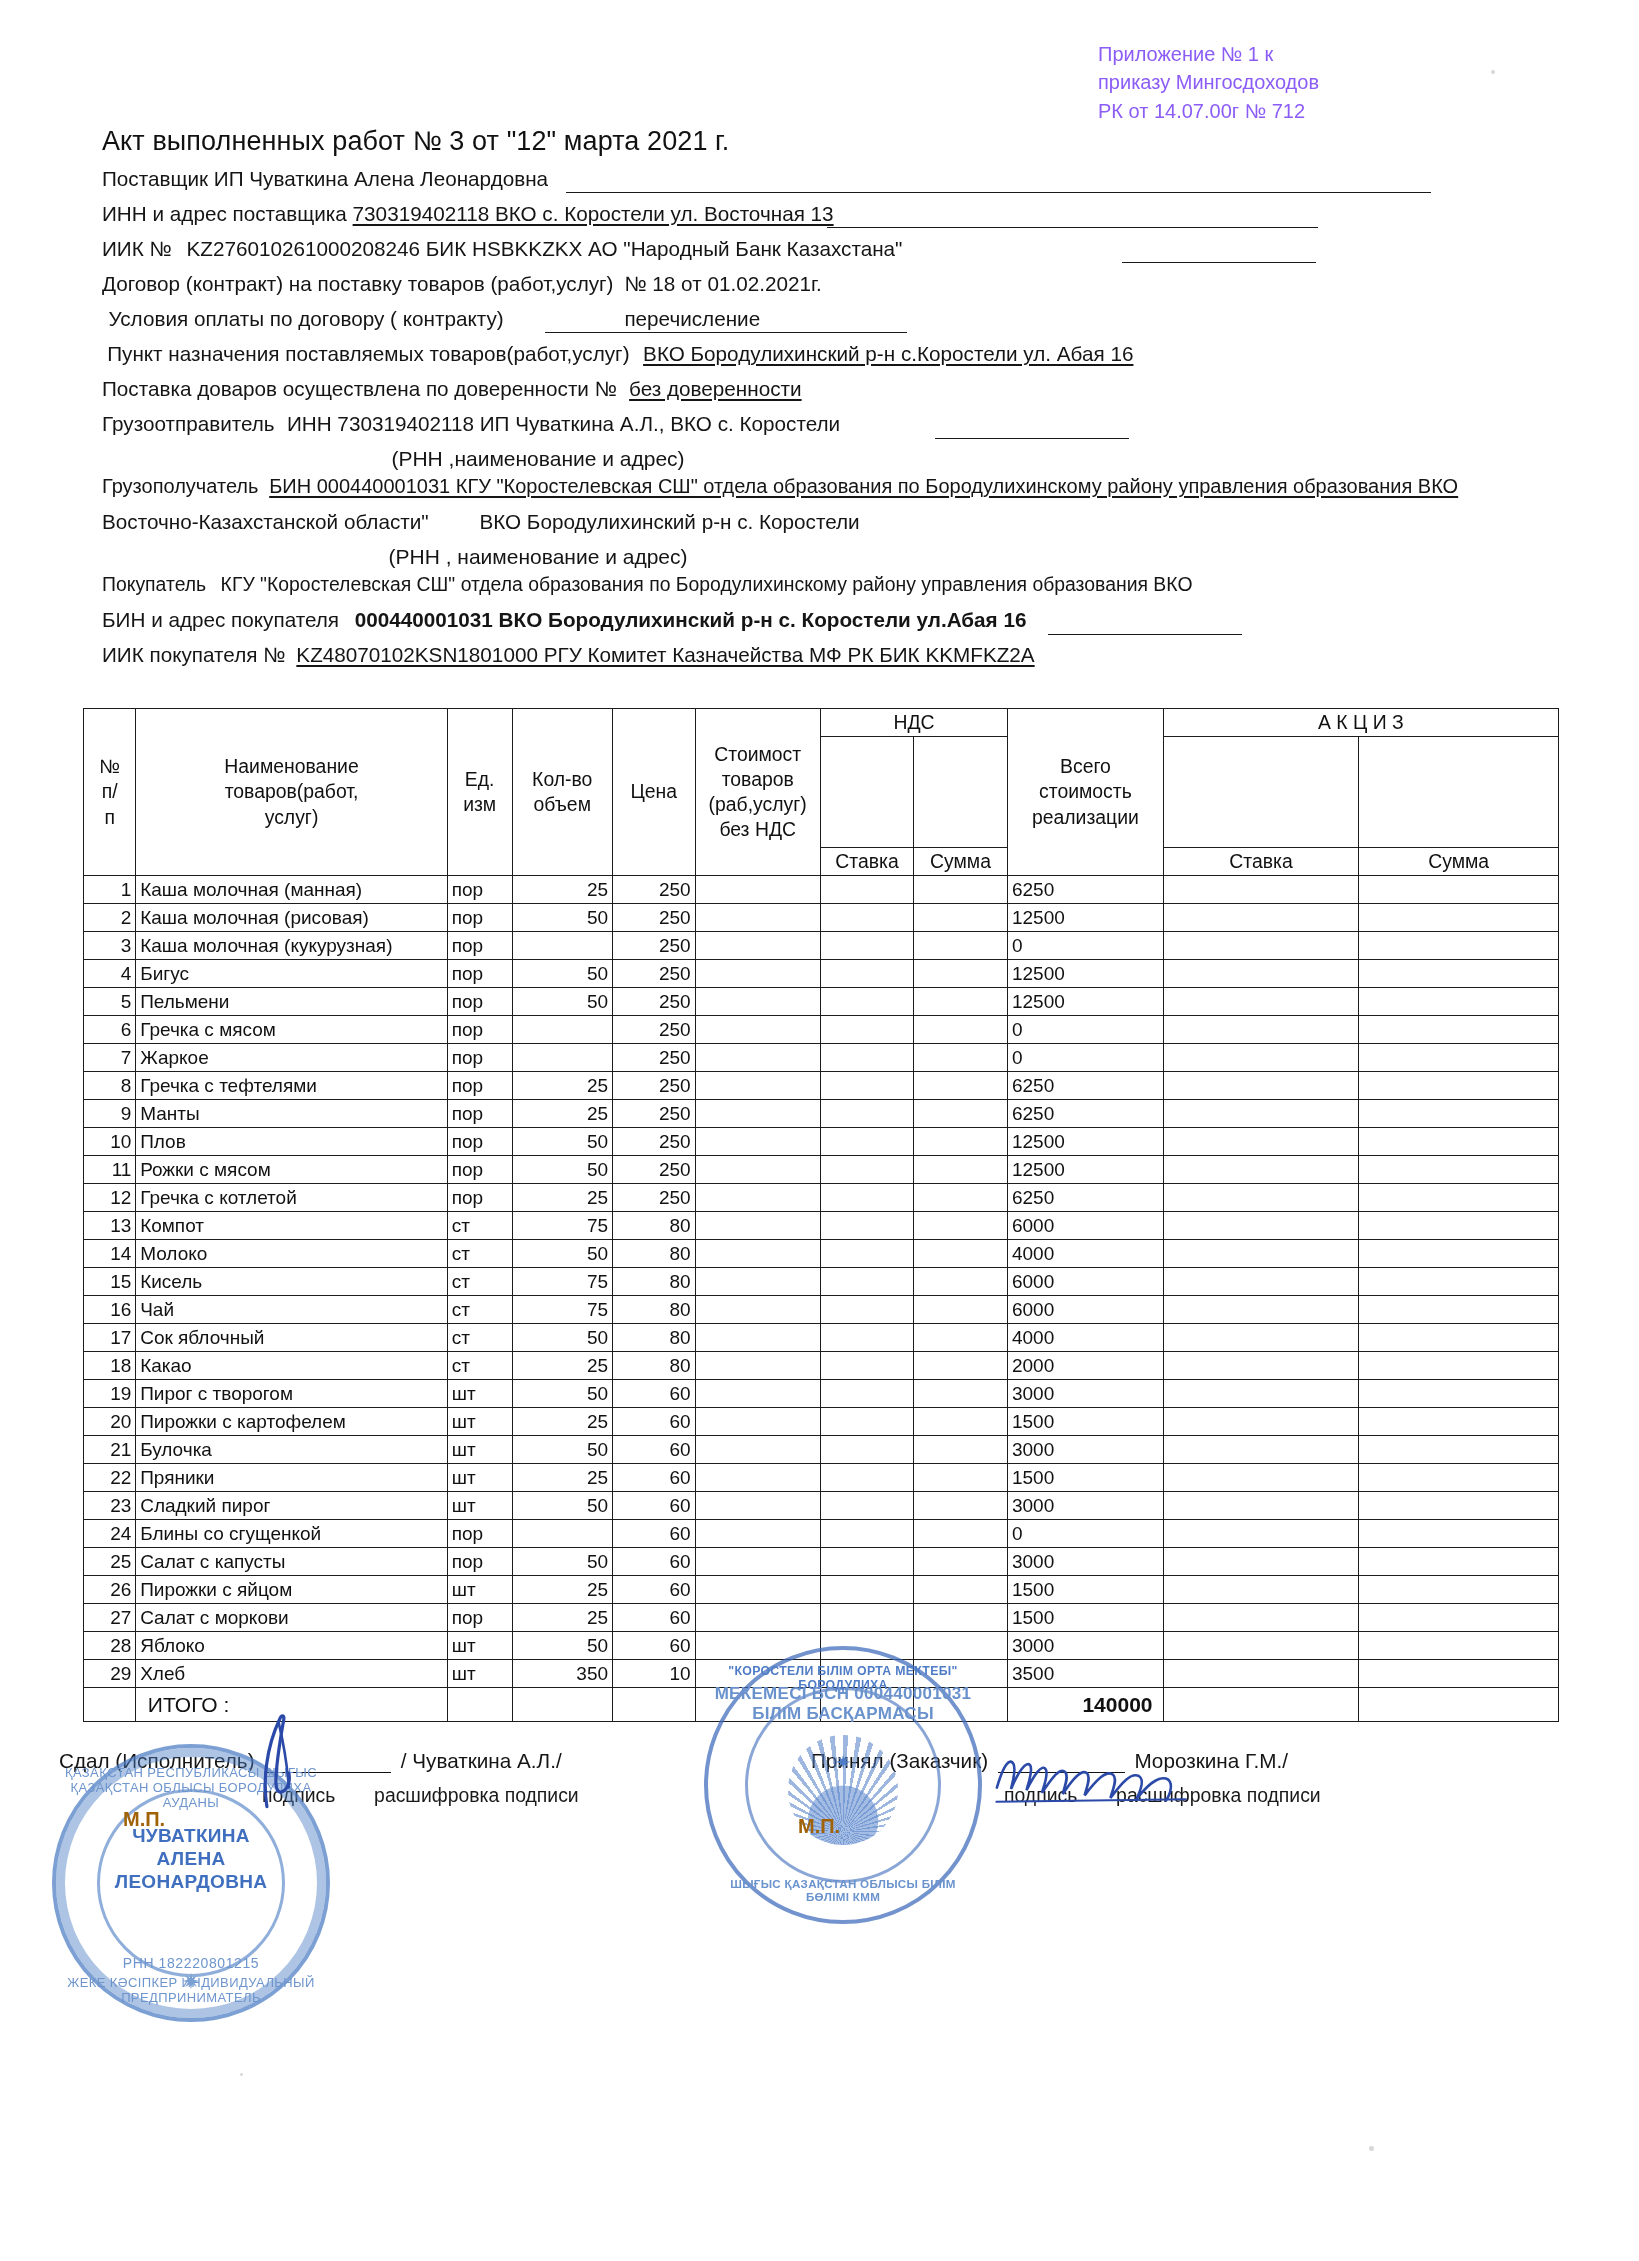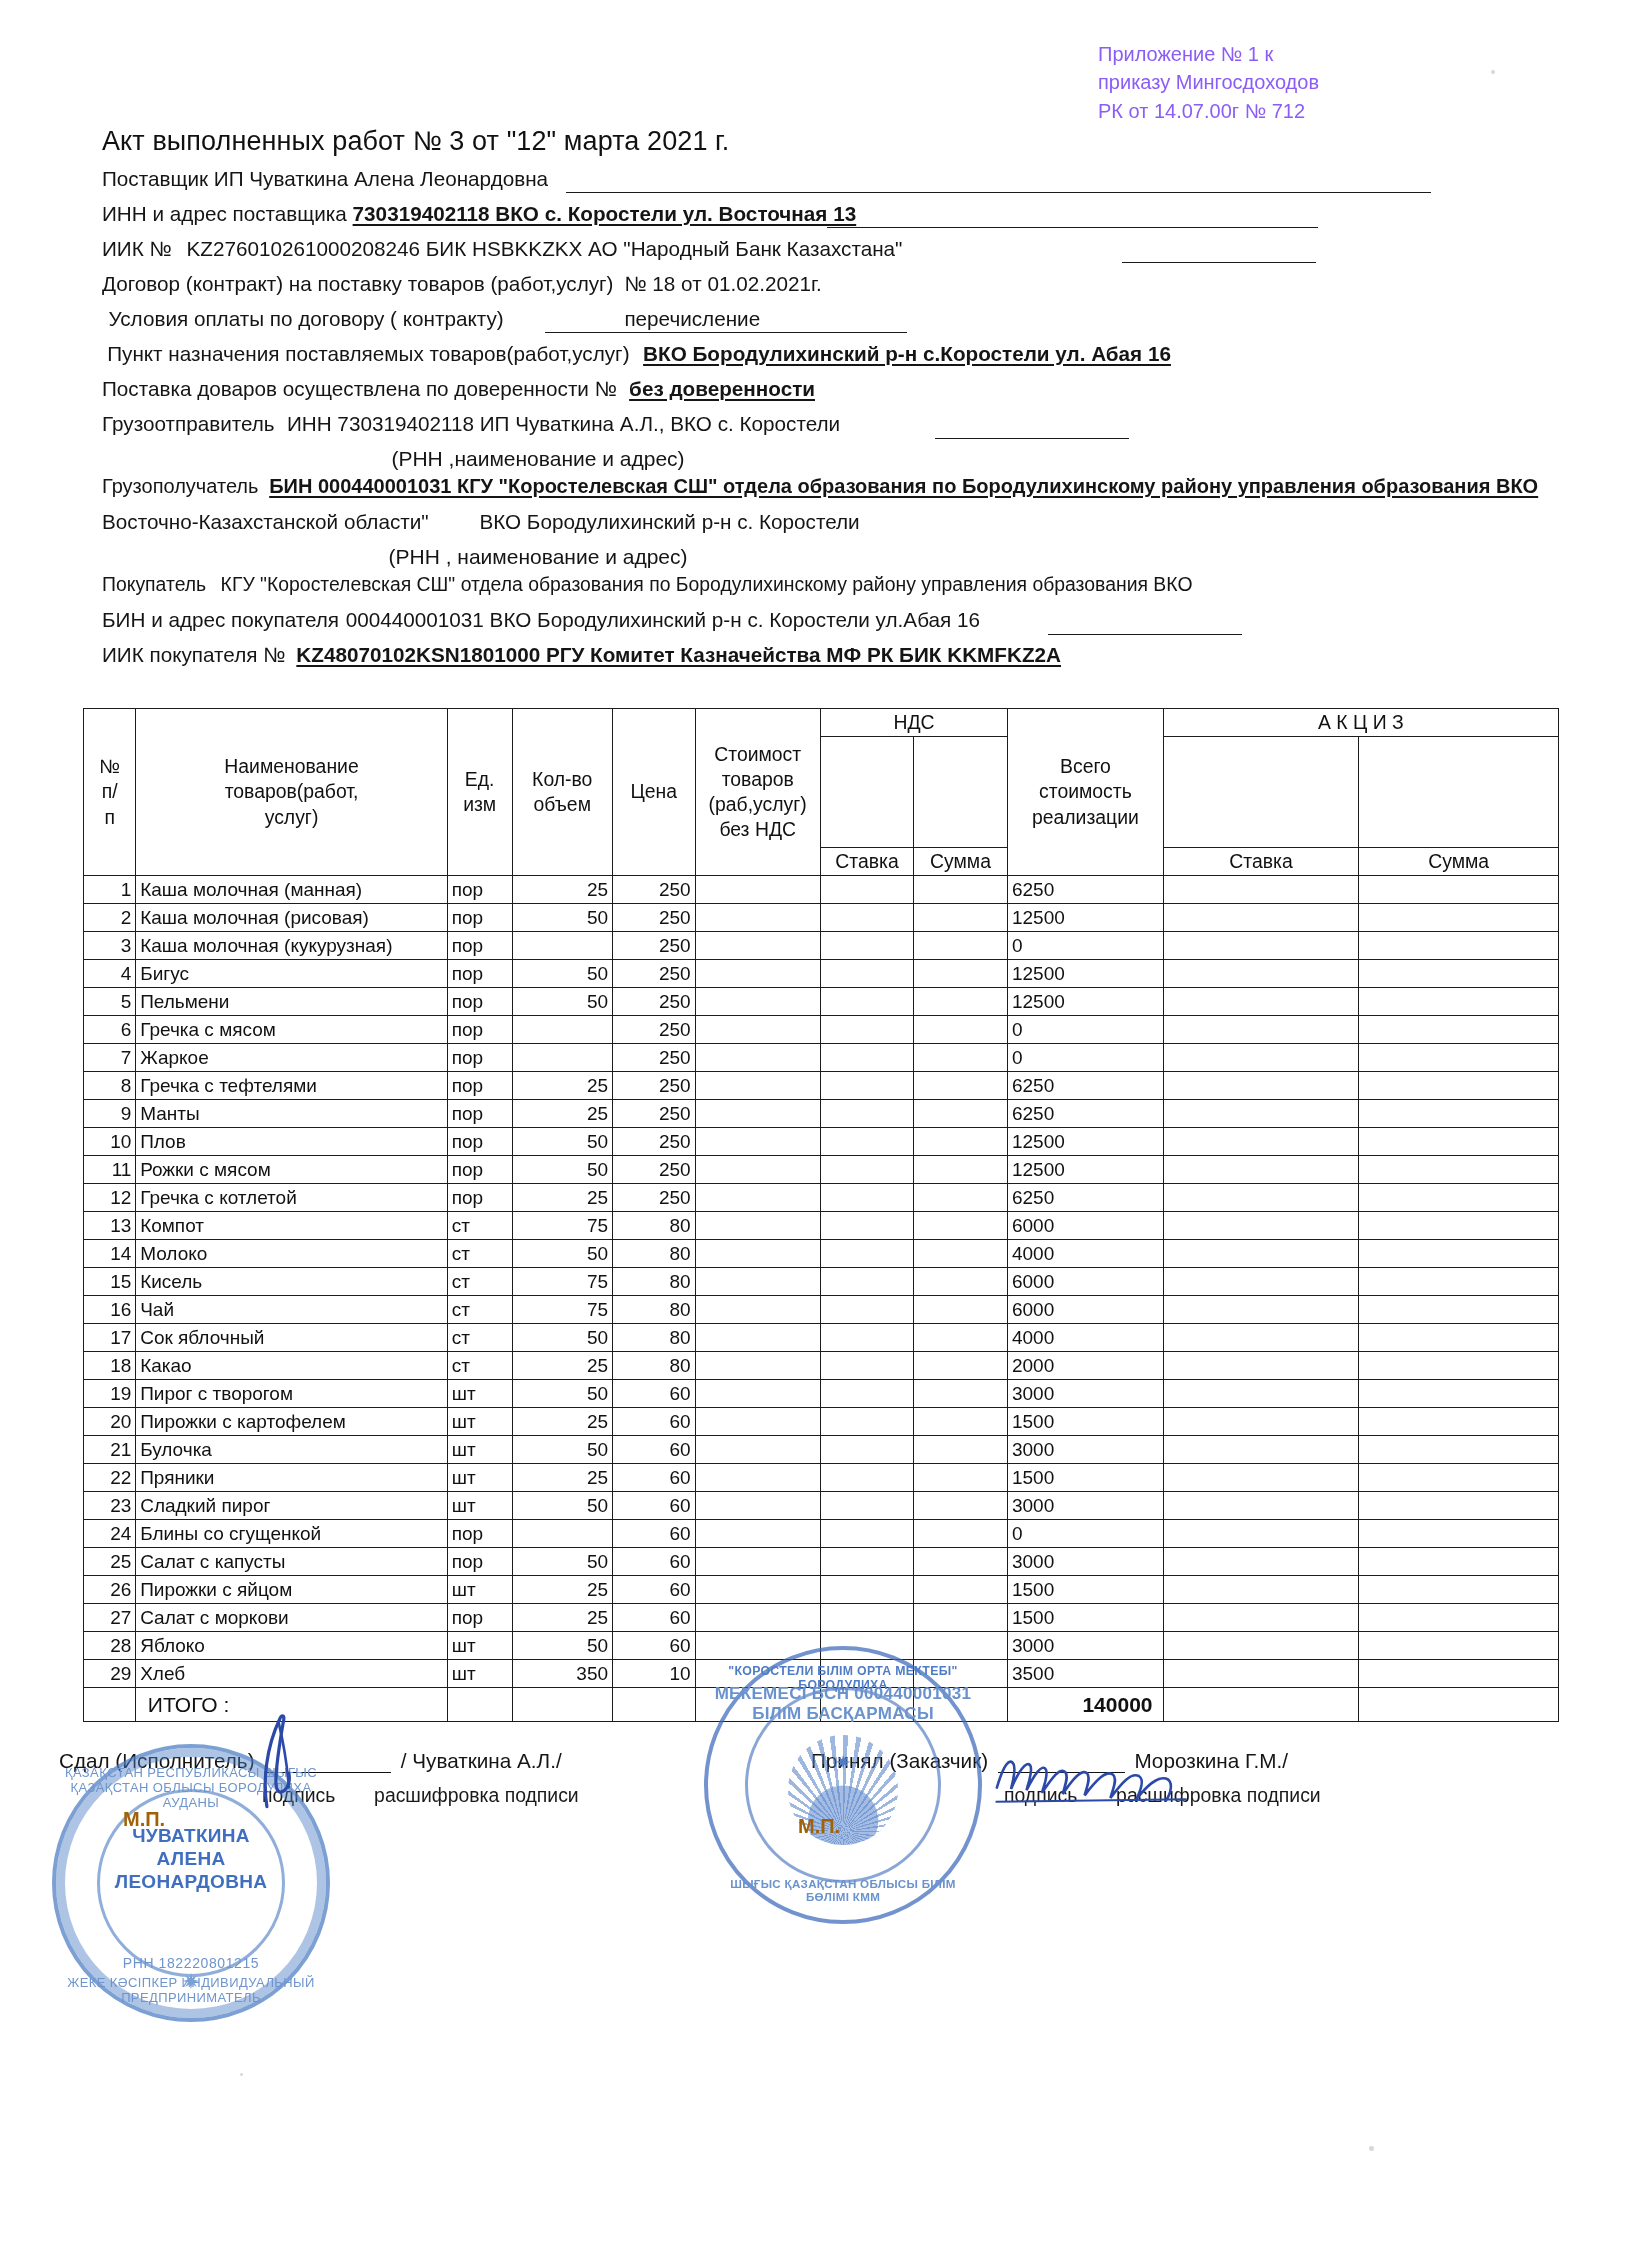--- a/index.html
+++ b/index.html
@@ -43,21 +43,21 @@
     font-size: 20.7px;
     color: #151515;
   }
   .fline {
     position: relative;
     height: 35px;
     white-space: nowrap;
   }
   .fline .lbl { }
   .fline .val { }
-  .val.u { text-decoration: underline; text-underline-offset: 3.2px; font-weight: bold; }
+  .val.u { text-decoration: underline; text-underline-offset: 3.2px; }
   
   .rule {
     position: absolute;
     border-bottom: 1.6px solid #1a1a1a;
     height: 0;
   }
   .centered-note {
     text-align: center;
     font-size: 21px;
     height: 28px;
@@ -322,21 +322,21 @@
 
   <div class="fline centered-note" style="width:872px;">(РНН , наименование и адрес)</div>
 
   <div class="fline" style="font-size:19.4px;">
     <span class="lbl">Покупатель</span>
     <span class="val" style="margin-left:9px;">КГУ "Коростелевская СШ" отдела образования по Бородулихинскому району управления образования ВКО</span>
   </div>
 
   <div class="fline">
     <span class="lbl">БИН и адрес покупателя</span>
-    <span class="val" style="margin-left:1px;">000440001031  ВКО Бородулихинский р-н с. Коростели ул.Абая 16</span>
+    <span class="val" style="margin-left:10px;font-weight:bold;">000440001031  ВКО Бородулихинский р-н с. Коростели ул.Абая 16</span>
     <span class="rule" style="left:946px; top:26px; width:194px;"></span>
   </div>
 
   <div class="fline">
     <span class="lbl u">ИИК покупателя №</span>
     <span class="val u" style="margin-left:5.2px;">KZ48070102KSN1801000 РГУ Комитет Казначейства  МФ РК  БИК KKMFKZ2A</span>
   </div>
 </div>
 
 <table class="goods">

